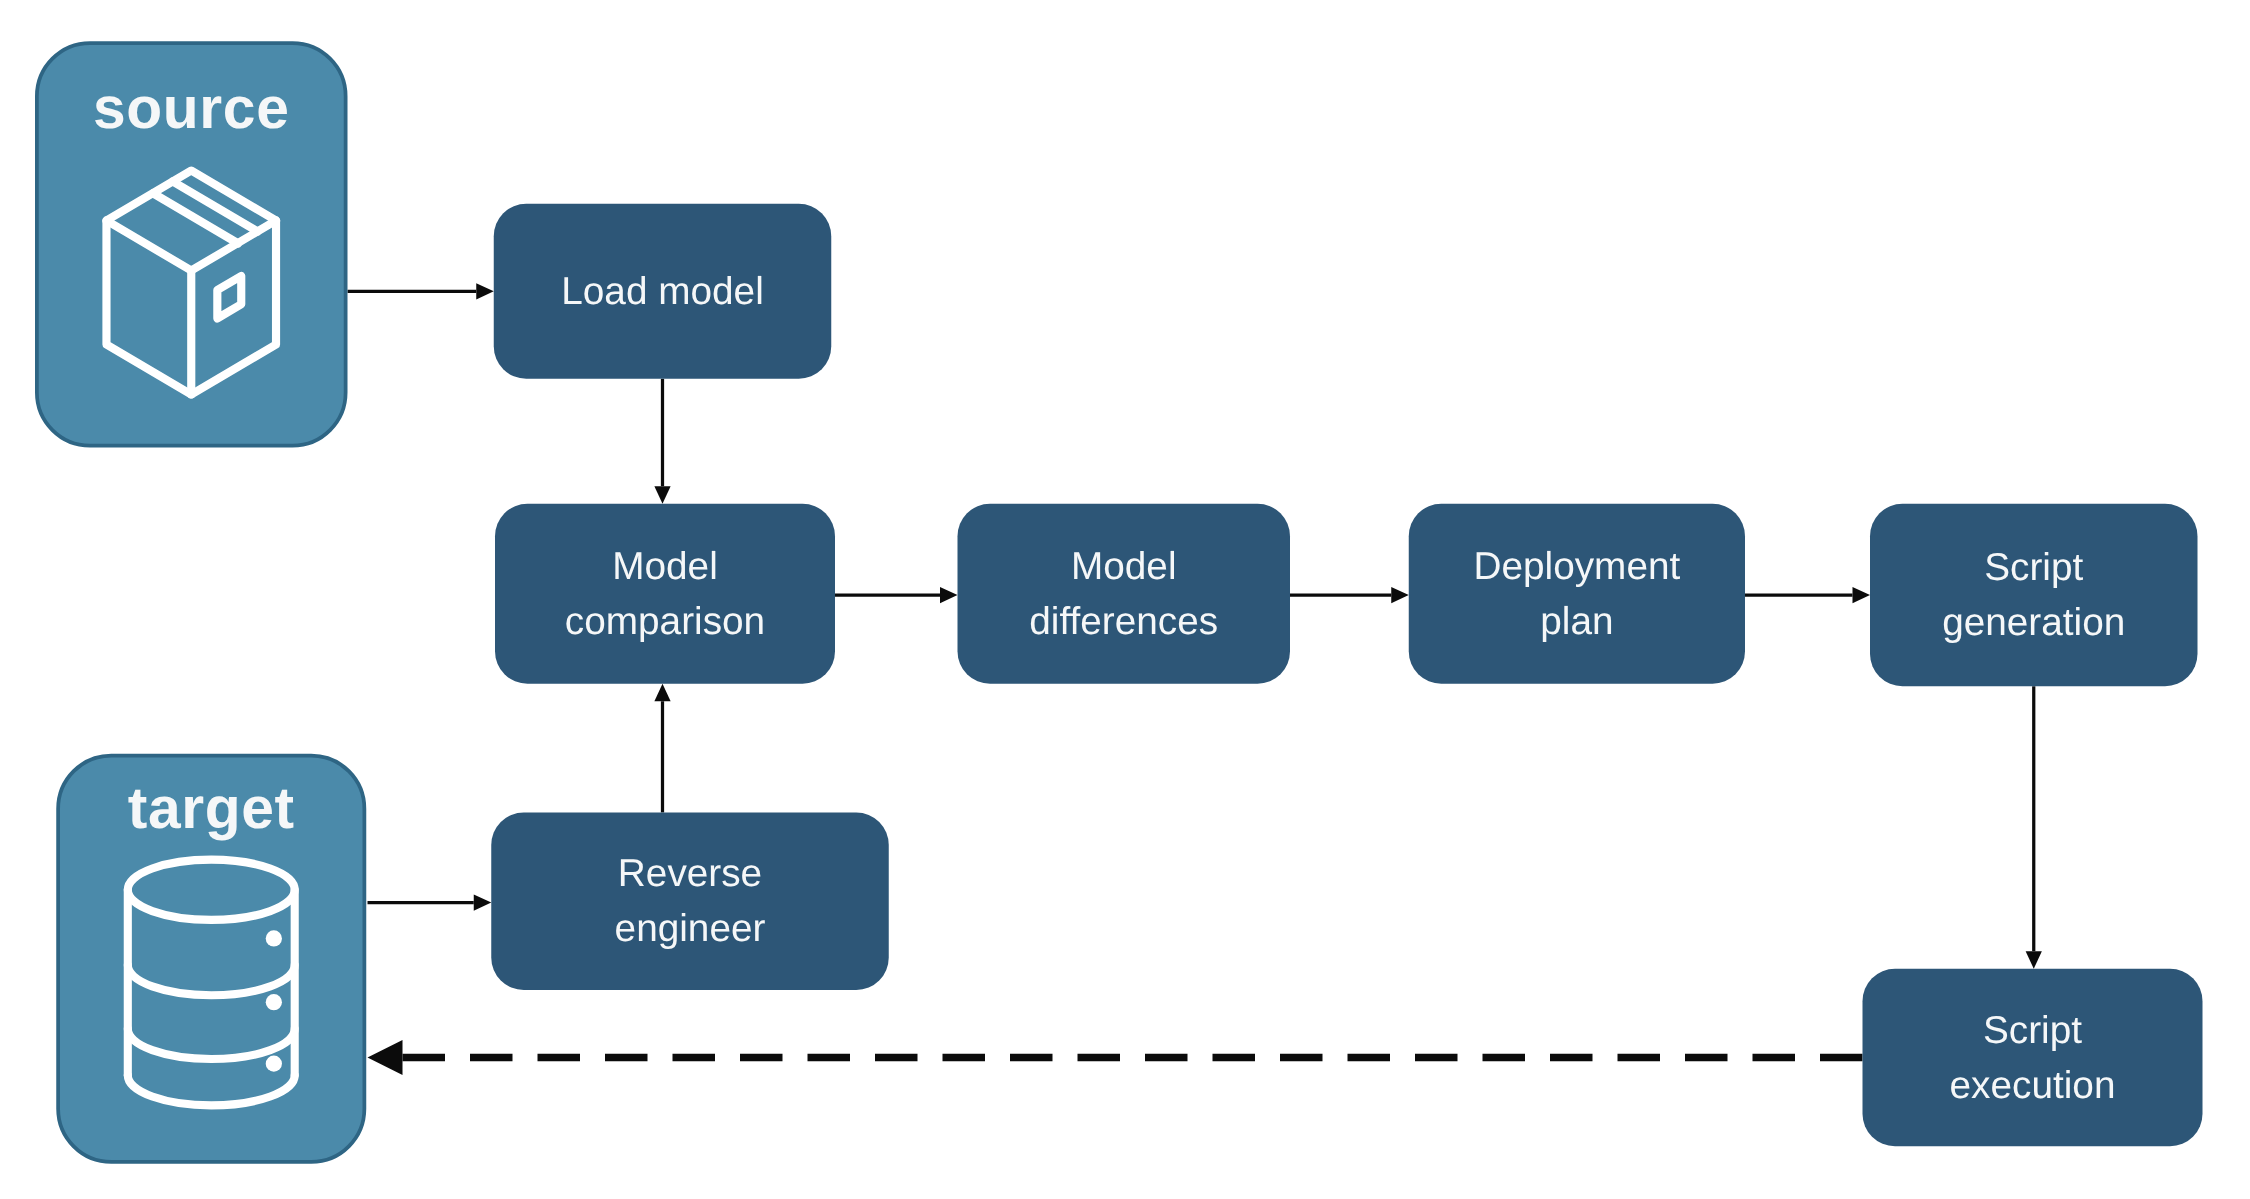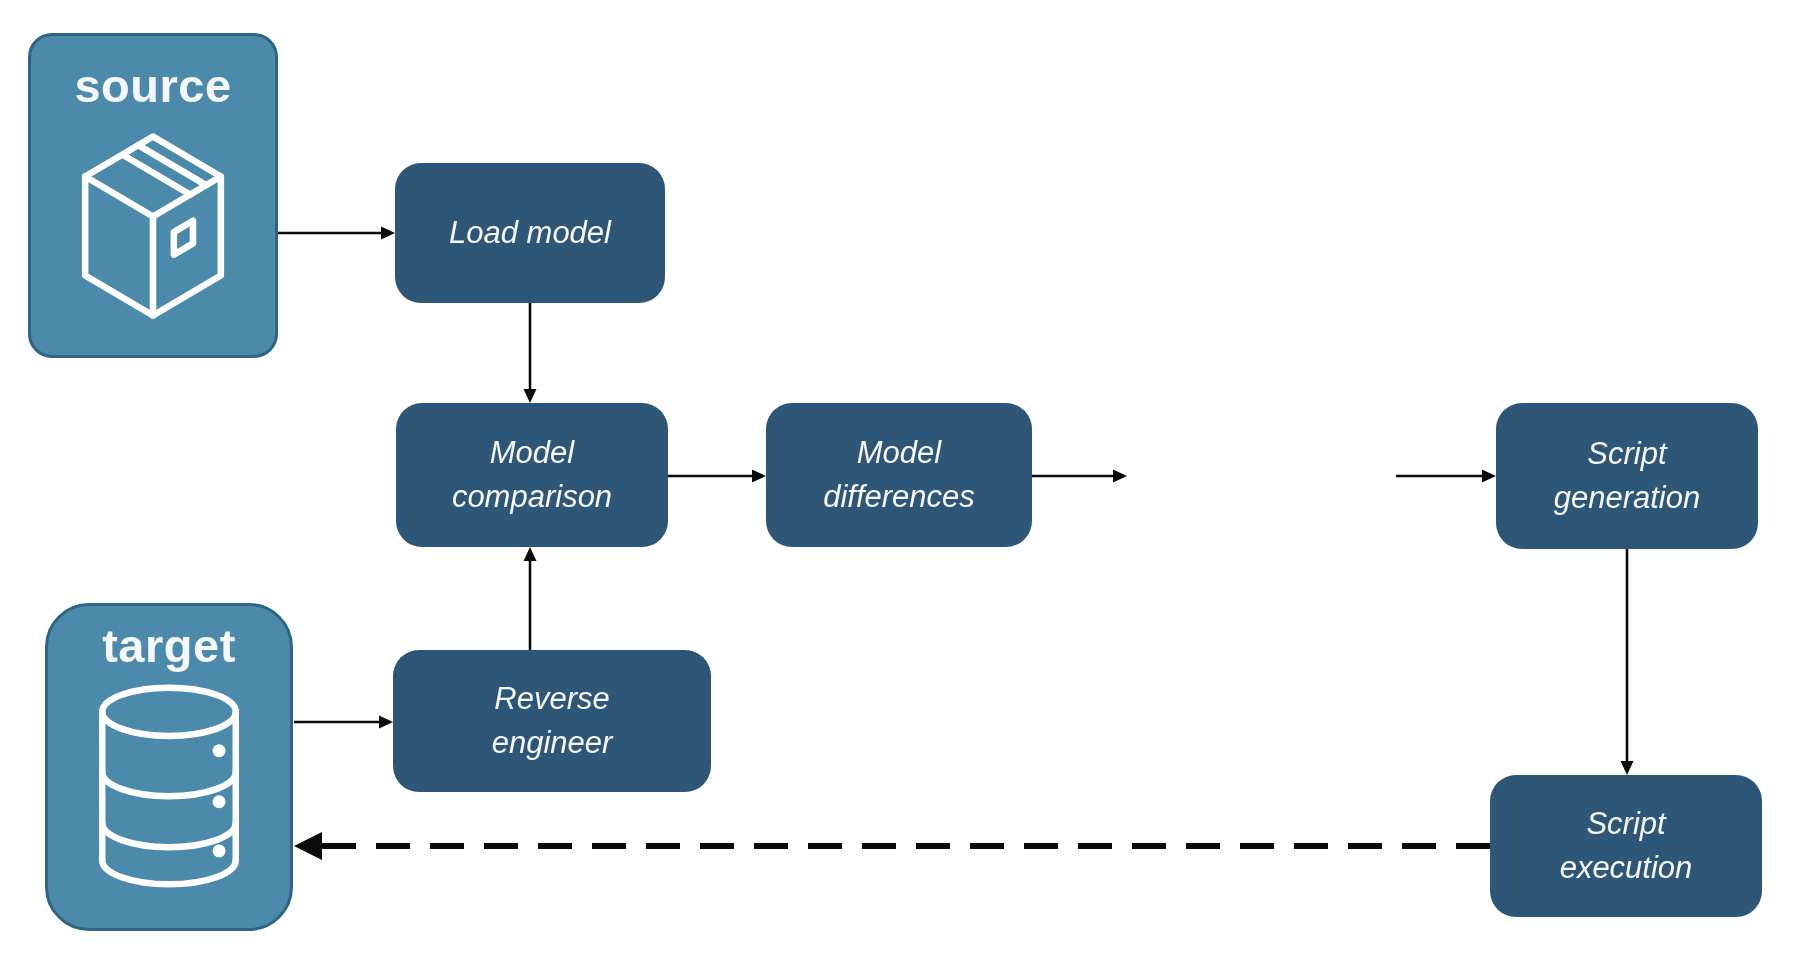--- a/index.html
+++ b/index.html
@@ -28,21 +28,21 @@
   .ep-icon { display:block; }
 
   .step {
     position:absolute; box-sizing:border-box;
     background:var(--step-fill,#2d5677);
     border-radius:26px;
     display:flex; align-items:center; justify-content:center;
   }
   .step-label {
     color:var(--node-text,#f5f7f8);
-    font-size:31px; line-height:1.42; text-align:center; white-space:pre-line;font-style:italic;
+    font-size:31px; line-height:1.42; text-align:center; white-space:pre-line;
   }
 </style>
 </head>
 <body>
 
 <div class="canvas">
 
   <svg class="edge-layer" viewBox="0 0 1800 959" aria-hidden="true">
     <g>
       <line class="edge" x1="278" y1="233" x2="381" y2="233"></line>
@@ -75,21 +75,21 @@
     <g>
       <line class="edge" x1="530" y1="650" x2="530" y2="561"></line>
       <polygon class="edge-head" points="530,547 523.5,561 536.5,561"></polygon>
     </g>
     <g>
       <line class="edge-dashed" x1="1490" y1="846" x2="320" y2="846"></line>
       <polygon class="edge-head" points="294,846 322,832 322,860"></polygon>
     </g>
   </svg>
 
-  <div class="endpoint" style="left:28px; top:33px; width:250px; height:325px; padding-top:24px;border-radius:24px;">
+  <div class="endpoint" style="left:28px; top:33px; width:250px; height:325px; padding-top:24px;">
     <div class="ep-label">source</div>
     <svg class="ep-icon" width="182" height="200" viewBox="0 0 200 230" style="margin-top:14px;" aria-hidden="true">
       <g fill="none" stroke="#ffffff" stroke-width="7.5" stroke-linejoin="round" stroke-linecap="round">
         <path d="M100,12 L178,58 L178,172 L100,218 L22,172 L22,58 Z"></path>
         <path d="M22,58 L100,104 L178,58"></path>
         <path d="M100,104 L100,218"></path>
         <path d="M65,33 L143,79"></path>
         <path d="M83,22 L161,68"></path>
         <path d="M124,122 L146,109 L146,135 L124,148 Z"></path>
       </g>
@@ -122,20 +122,24 @@
   <div class="step" style="left:396px; top:403px; width:272px; height:144px;">
     <span class="step-label">Model
 comparison</span>
   </div>
 
   <div class="step" style="left:766px; top:403px; width:266px; height:144px;">
     <span class="step-label">Model
 differences</span>
   </div>
 
+  <div class="step" style="left:1127px; top:403px; width:269px; height:144px;">
+    <span class="step-label">Deployment
+plan</span>
+  </div>
 
   <div class="step" style="left:1496px; top:403px; width:262px; height:146px;">
     <span class="step-label">Script
 generation</span>
   </div>
 
   <div class="step" style="left:393px; top:650px; width:318px; height:142px;">
     <span class="step-label">Reverse
 engineer</span>
   </div>

